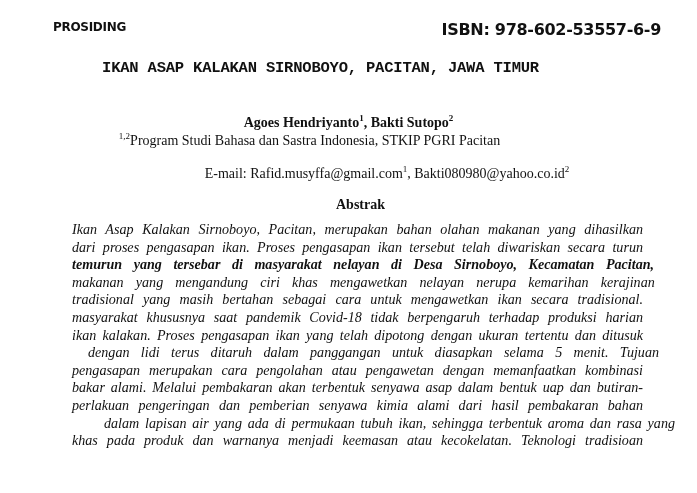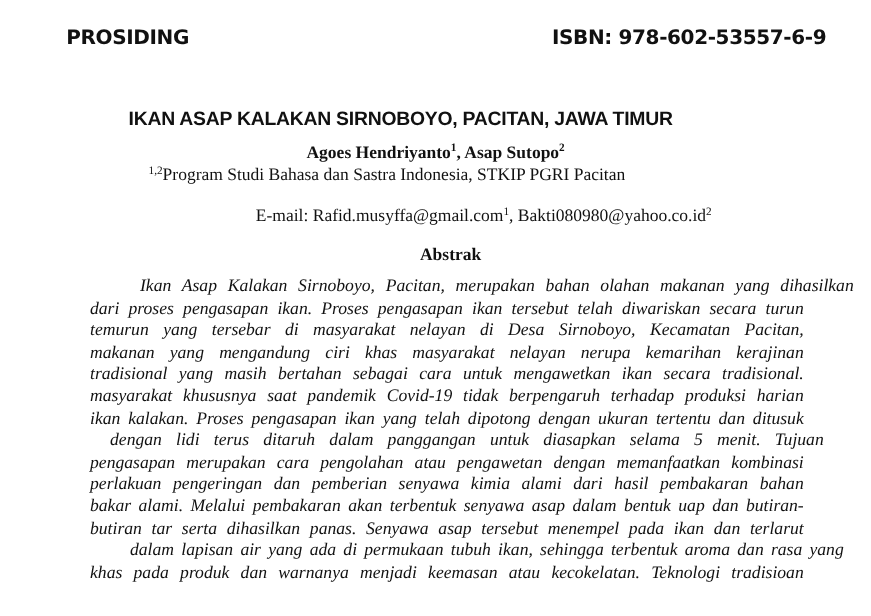--- a/index.html
+++ b/index.html
@@ -1,60 +1,59 @@
 <!DOCTYPE html>
 <html><head>
 <meta charset="utf-8">
 <style>
   html, body { margin:0; padding:0; background:#ffffff; }
   body { width:697px; height:493px; overflow:hidden; position:relative; color:#111; }
   .header { position:absolute; top:20px; left:0; width:697px; height:18px; }
-  .hdr-left { position:absolute; left:53px; top:0; font-family:"DejaVu Sans", sans-serif; font-weight:bold; font-size:16px; letter-spacing:-0.3px; }
+  .hdr-left { position:absolute; left:53px; top:0; font-family:"DejaVu Sans", sans-serif; font-weight:bold; font-size:12px; letter-spacing:-0.3px; }
   .hdr-right { position:absolute; right:36px; top:0; font-family:"DejaVu Sans", sans-serif; font-weight:bold; font-size:16px; letter-spacing:-0.3px; }
-  .title { position:absolute; top:87px; left:0; width:641px; text-align:center; font-family:Liberation Sans, sans-serif; font-weight:bold; font-size:15.5px; letter-spacing:-0.2px; }
+  .title { position:absolute; top:59px; left:0; width:641px; text-align:center; font-family:Liberation Mono, monospace; font-weight:bold; font-size:15.5px; letter-spacing:-0.2px; }
   .authors { position:absolute; top:115px; left:0; width:697px; text-align:center; font-family:"Liberation Serif", serif; font-weight:bold; font-size:14px; }
   .affil { position:absolute; top:133px; left:0; width:619px; text-align:center; font-family:"Liberation Serif", serif; font-size:14px; }
   .email { position:absolute; top:166px; left:0; width:690px; text-align:center; font-family:"Liberation Serif", serif; font-size:14px;padding-left:42px; }
   sup { font-size:9px; vertical-align:top; position:relative; top:-2px; }
   .abs-head { position:absolute; top:197px; left:0; width:697px; text-align:center; font-family:"Liberation Serif", serif; font-weight:bold; font-size:14px;padding-left:12px; }
   .abstract { position:absolute; top:221px; left:72px; width:571px; font-family:"Liberation Serif", serif; font-style:italic; font-size:14.1px; line-height:17.6px; }
   .abstract .line { display:block; text-align:justify; text-align-last:justify; white-space:nowrap; height:17.6px; overflow:visible; }
 </style>
 </head>
 <body>
 
 <div class="header">
   <span class="hdr-left">PROSIDING</span>
   <span class="hdr-right">ISBN: 978-602-53557-6-9</span>
 </div>
 
 <div class="title">IKAN ASAP KALAKAN SIRNOBOYO, PACITAN, JAWA TIMUR</div>
 
 <div class="authors">
-  <span>Agoes Hendriyanto</span><sup>1</sup><span>, </span><span>Asap Sutopo</span><sup>2</sup>
+  <span>Agoes Hendriyanto</span><sup>1</sup><span>, </span><span>Bakti Sutopo</span><sup>2</sup>
 </div>
 
 <div class="affil">
   <sup>1,2</sup><span>Program Studi Bahasa dan Sastra Indonesia, STKIP PGRI Pacitan</span>
 </div>
 
 <div class="email">
   <span>E-mail: </span><span>Rafid.musyffa@gmail.com</span><sup>1</sup><span>, </span><span>Bakti080980@yahoo.co.id</span><sup>2</sup>
 </div>
 
 <div class="abs-head">Abstrak</div>
 
 <div class="abstract">
-  <span class="line" style="display: block; width: auto; word-spacing: 5.0625px; margin-left: 40px;">Ikan Asap Kalakan Sirnoboyo, Pacitan, merupakan bahan olahan makanan yang dihasilkan</span>
+  <span class="line" style="display: block; width: auto; word-spacing: 5.0625px;">Ikan Asap Kalakan Sirnoboyo, Pacitan, merupakan bahan olahan makanan yang dihasilkan</span>
   <span class="line" style="display: block; width: auto; word-spacing: 3.81676px;">dari proses pengasapan ikan. Proses pengasapan ikan tersebut telah diwariskan secara turun</span>
-  <span class="line" style="display: block; width: auto; word-spacing: 8.01406px;">temurun yang tersebar di masyarakat nelayan di Desa Sirnoboyo, Kecamatan Pacitan,</span>
-  <span class="line" style="display: block; width: auto; word-spacing: 8.60069px;">makanan yang mengandung ciri khas masyarakat nelayan nerupa kemarihan kerajinan</span>
+  <span class="line" style="display: block; width: auto; word-spacing: 8.01406px; font-weight: bold;">temurun yang tersebar di masyarakat nelayan di Desa Sirnoboyo, Kecamatan Pacitan,</span>
+  <span class="line" style="display: block; width: auto; word-spacing: 8.60069px;">makanan yang mengandung ciri khas mengawetkan nelayan nerupa kemarihan kerajinan</span>
   <span class="line" style="display: block; width: auto; word-spacing: 5.62188px;">tradisional yang masih bertahan sebagai cara untuk mengawetkan ikan secara tradisional.</span>
-  <span class="line" style="display: block; width: auto; word-spacing: 5.11632px;">masyarakat khususnya saat pandemik Covid-19 tidak berpengaruh terhadap produksi harian</span>
+  <span class="line" style="display: block; width: auto; word-spacing: 5.11632px;">masyarakat khususnya saat pandemik Covid-18 tidak berpengaruh terhadap produksi harian</span>
   <span class="line" style="display: block; width: auto; word-spacing: 2.77474px;">ikan kalakan. Proses pengasapan ikan yang telah dipotong dengan ukuran tertentu dan ditusuk</span>
   <span class="line" style="display: block; width: auto; word-spacing: 7.84801px; margin-left: 16px;">dengan lidi terus ditaruh dalam panggangan untuk diasapkan selama 5 menit. Tujuan</span>
   <span class="line" style="display: block; width: auto; word-spacing: 5.41602px;">pengasapan merupakan cara pengolahan atau pengawetan dengan memanfaatkan kombinasi</span>
+  <span class="line" style="display: block; width: auto; word-spacing: 2.40365px;">bakar alami. Melalui pembakaran akan terbentuk senyawa asap dalam bentuk uap dan butiran-</span>
   <span class="line" style="display: block; width: auto; word-spacing: 5.74062px;">perlakuan pengeringan dan pemberian senyawa kimia alami dari hasil pembakaran bahan</span>
-  <span class="line" style="display: block; width: auto; word-spacing: 2.40365px;">bakar alami. Melalui pembakaran akan terbentuk senyawa asap dalam bentuk uap dan butiran-</span>
-  <span class="line" style="display: block; width: auto; word-spacing: 4.22786px;">butiran tar serta dihasilkan panas. Senyawa asap tersebut menempel pada ikan dan terlarut</span>
   <span class="line" style="display: block; width: auto; word-spacing: 2.26339px; margin-left: 32px;">dalam lapisan air yang ada di permukaan tubuh ikan, sehingga terbentuk aroma dan rasa yang</span>
   <span class="line" style="display: block; width: auto; word-spacing: 5.49375px;">khas pada produk dan warnanya menjadi keemasan atau kecokelatan. Teknologi tradisioan</span>
 </div>
 
 </body></html>

